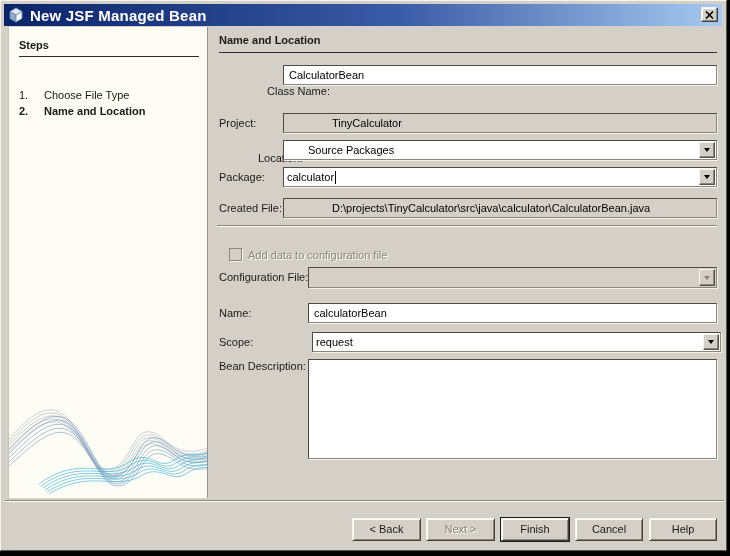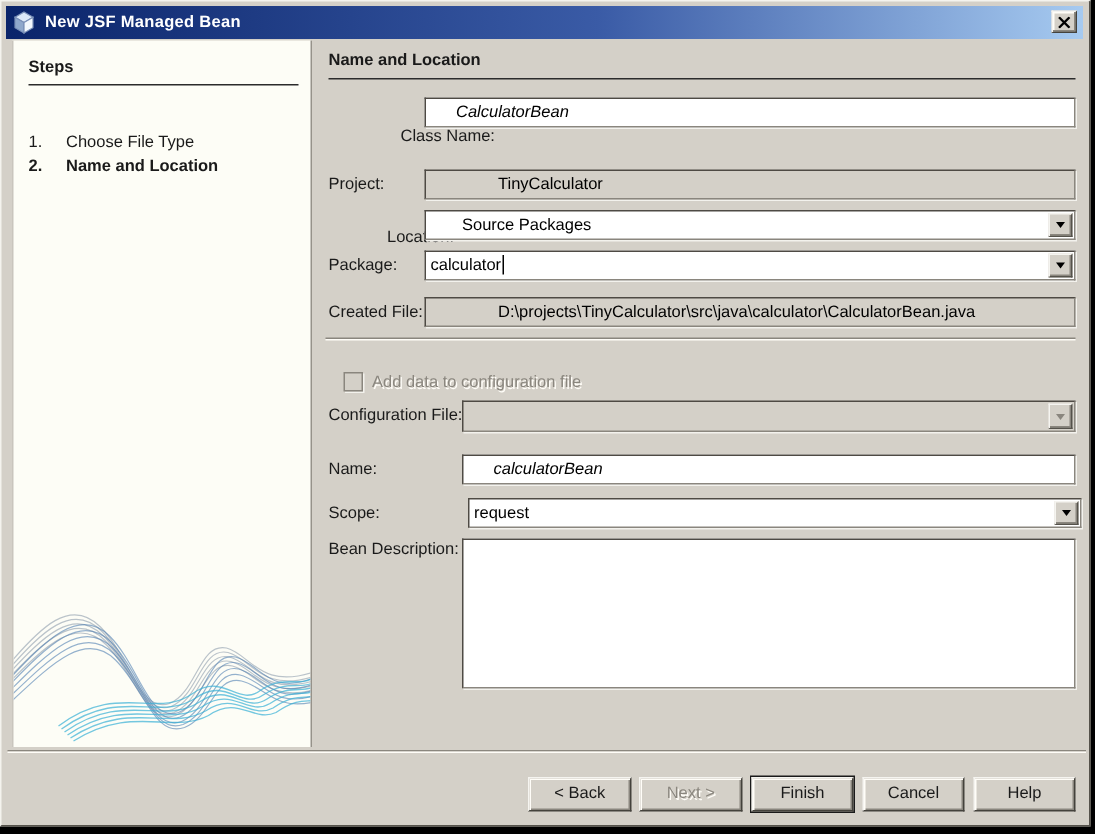--- a/index.html
+++ b/index.html
@@ -8,21 +8,21 @@
   .dialog { position:absolute; left:0; top:0; width:727px; height:551px;
             background:#d4d0c8;
             border-top:1px solid #f4f3ee; border-left:1px solid #f4f3ee;
             border-right:1px solid #55524b; border-bottom:1px solid #55524b; }
 
   
   .titlebar { position:absolute; left:3px; top:3px; width:718px; height:22px;
               background:linear-gradient(to right,#0a246a 0%,#3a5ba6 55%,#a6caf0 100%);
               display:flex; align-items:center; }
   .app-icon { width:16px; height:16px; margin-left:4px; flex:0 0 auto; }
-  .title-text { color:#fff; font-size:11px; font-weight:bold; margin-left:6px;
+  .title-text { color:#fff; font-size:15px; font-weight:bold; margin-left:6px;
                 letter-spacing:.2px;text-align:right; }
   .close-btn { position:absolute; right:4px; top:3px; width:17px; height:15px;
                background:#d4d0c8; cursor:default;
                border:1px solid; border-color:#f5f4f0 #44423c #44423c #f5f4f0;
                box-shadow: inset -1px -1px 0 #8a867e, inset 1px 1px 0 #fffdf8;
                display:flex; align-items:center; justify-content:center; }
 
   
   .steps-panel { position:absolute; left:7px; top:26px; width:200px; height:471px;
                  background:#fdfdf6; border-right:1px solid #96928a;
@@ -42,21 +42,21 @@
                   padding-bottom:6px; border-bottom:1px solid #2b2b2b; }
   .lbl { position:absolute; font-size:11px; color:#1a1a1a; height:20px;
          line-height:20px; white-space:nowrap; }
   .lbl.disabled { color:#8a867e; text-shadow:1px 1px 0 #fffdf8; }
 
   .field { position:absolute; height:20px; background:#fff;
            border:1px solid; border-color:#4e4a44 #8a867e #8a867e #4e4a44;
            box-shadow:1px 1px 0 #f3f2ed;
            font-family:"Liberation Sans", sans-serif; font-size:11px;
            color:#000; padding:0 3px; line-height:18px; }
-  input.field { padding:0 20px;font-style:italic; }
+  input.field { padding:0 5px; }
   .field.readonly { background:#d4d0c8;padding-left:48px; }
   .combo { padding-right:19px; }
   .combo-btn { position:absolute; right:1px; top:1px; width:16px; height:16px;
                background:#d4d0c8;
                border:1px solid; border-color:#f5f4f0 #55524b #55524b #f5f4f0;
                box-shadow: inset -1px -1px 0 #8a867e;
                display:flex; align-items:center; justify-content:center; }
   .arrow-down { width:0; height:0; border-left:3.5px solid transparent;
                 border-right:3.5px solid transparent; border-top:4px solid #000; }
   .arrow-down.disabled { border-top-color:#8a867e; }

